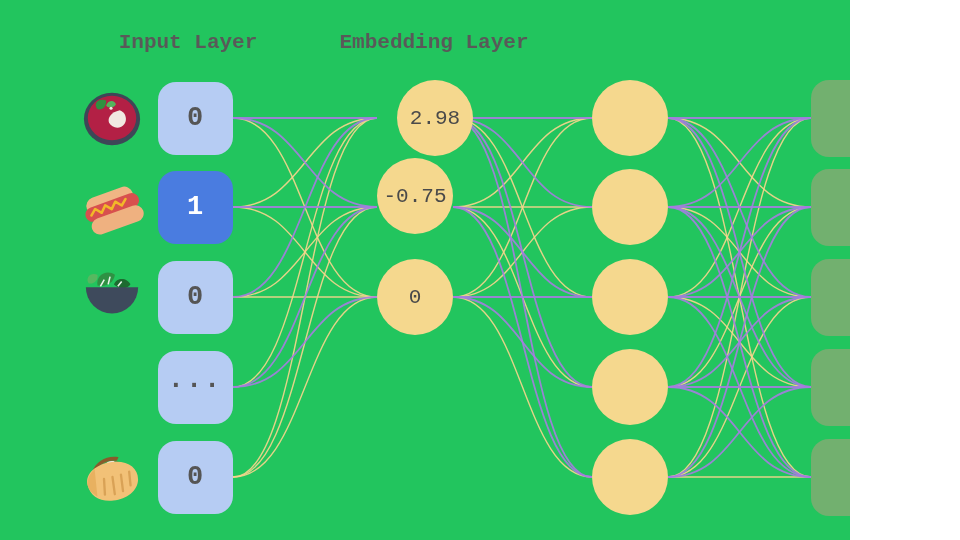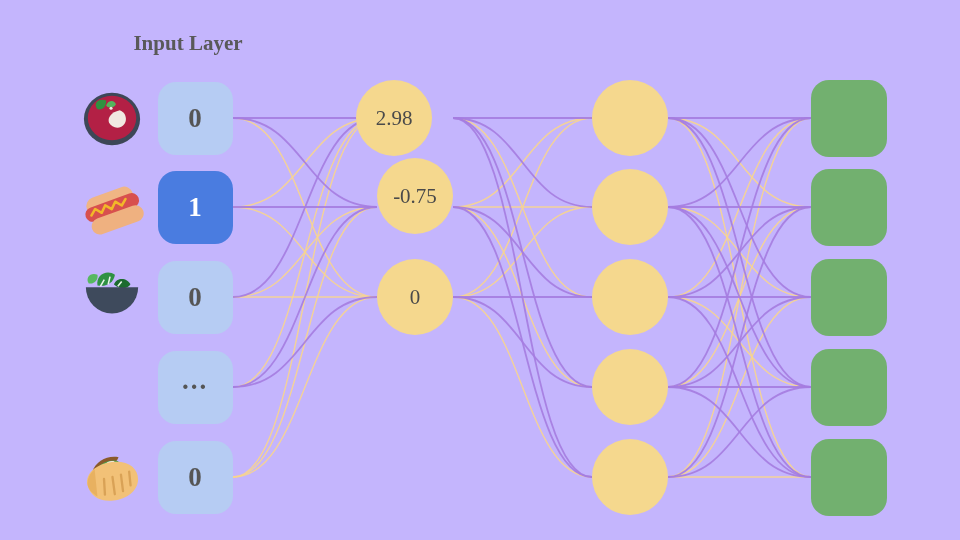--- a/index.html
+++ b/index.html
@@ -1,17 +1,17 @@
 <!DOCTYPE html>
 <html><head>
 <meta charset="utf-8">
 <style>
   html,body{margin:0;padding:0;background:#fff;}
-  #stage{position:relative;width:960px;height:540px;background:#c4b5fd;overflow:hidden;
-         font-family:Liberation Serif, serif;}
+  #stage{position:relative;width:850px;height:540px;background:#22c55e;overflow:hidden;
+         font-family:Liberation Mono, monospace;}
   #edges{position:absolute;left:0;top:0;width:960px;height:540px;}
   .layer-title{position:absolute;top:31px;transform:translateX(-50%);
                font-size:21px;font-weight:bold;color:#595959;white-space:nowrap;}
   .input-node{position:absolute;width:75px;height:73px;border-radius:18px;
               background:#b6ccf3;display:flex;align-items:center;justify-content:center;}
   .input-node.active{background:#4a7ce0;}
   .input-value{font-size:27px;font-weight:bold;color:#555555;}
   .input-node.active .input-value{color:#ffffff;}
   .input-value.dots{transform:translateY(-7px);letter-spacing:2px;}
   .circle-node{position:absolute;width:76px;height:76px;border-radius:50%;
@@ -76,20 +76,21 @@
       <path d="M668 297 L811 297" fill="none" stroke="#a57ce0" stroke-width="1.8" stroke-opacity="0.9"></path>
       <path d="M668 297 C739.5 297 739.5 477 811 477" fill="none" stroke="#a57ce0" stroke-width="1.8" stroke-opacity="0.9"></path>
       <path d="M668 387 C739.5 387 739.5 118 811 118" fill="none" stroke="#a57ce0" stroke-width="1.8" stroke-opacity="0.9"></path>
       <path d="M668 387 C739.5 387 739.5 297 811 297" fill="none" stroke="#a57ce0" stroke-width="1.8" stroke-opacity="0.9"></path>
       <path d="M668 387 L811 387" fill="none" stroke="#a57ce0" stroke-width="1.8" stroke-opacity="0.9"></path>
       <path d="M668 387 C739.5 387 739.5 477 811 477" fill="none" stroke="#a57ce0" stroke-width="1.8" stroke-opacity="0.9"></path>
       <path d="M668 477 C739.5 477 739.5 207 811 207" fill="none" stroke="#a57ce0" stroke-width="1.8" stroke-opacity="0.9"></path>
       <path d="M668 477 C739.5 477 739.5 387 811 387" fill="none" stroke="#a57ce0" stroke-width="1.8" stroke-opacity="0.9"></path>
     </svg>
   <div class="layer-title" style="left:188px">Input Layer</div>
+  <div class="layer-title" style="left:434px">Embedding Layer</div>
   <div id="nodes">
       <div class="food-icon" style="left: 78px; top: 87px;"><svg viewBox="0 0 64 64">
           <ellipse cx="32" cy="33" rx="29" ry="27" fill="#3d4757"></ellipse>
           <ellipse cx="32" cy="32" rx="25" ry="23" fill="#b32045"></ellipse>
           <path d="M40 24 C46 26 48 33 45 38 C41 44 32 43 29 37 C27 32 31 26 40 24 Z" fill="#f1e9e2"></path>
           <path d="M17 23 C12 17 18 11 26 14 C26 20 23 24 17 23 Z" fill="#2f9140"></path>
           <path d="M26 19 C28 13 35 13 36 18 C34 22 28 22 26 19 Z" fill="#54b55d"></path>
           <circle cx="31" cy="22" r="1.6" fill="#f1e9e2"></circle>
         </svg></div>
       <div class="input-node" style="left: 157.5px; top: 81.5px;">
@@ -125,21 +126,21 @@
             <path d="M20 20 C26 14 37 14 43 18 C39 23 27 25 20 20 Z" fill="#4c9e4c"></path>
             <path d="M28 18 C31 15 36 15 39 17 C36 20 31 20 28 18 Z" fill="#f1e9e2"></path>
             <path d="M6 34 C6 22 20 15 36 17 C52 19 61 29 58 41 C55 52 42 58 28 56 C14 54 6 46 6 34 Z" fill="#f2c177"></path>
             <path d="M6 34 C7 28 11 23 17 20 L13 48 C9 44 6 40 6 34 Z" fill="#e8b160"></path>
             <path d="M24 32 L21 48 M33 32 L31 50 M42 32 L40 49 M51 31 L49 45" stroke="#d9a256" stroke-width="2.4" stroke-linecap="round" fill="none"></path>
           </g>
         </svg></div>
       <div class="input-node" style="left: 157.5px; top: 440.5px;">
         <span class="input-value">0</span>
       </div>
-      <div class="circle-node" style="left: 356px; top: 80px;">
+      <div class="circle-node" style="left: 397px; top: 80px;">
         <span class="emb-value">2.98</span>
       </div>
       <div class="circle-node" style="left: 377px; top: 158px;">
         <span class="emb-value">-0.75</span>
       </div>
       <div class="circle-node" style="left: 377px; top: 259px;">
         <span class="emb-value">0</span>
       </div>
       <div class="circle-node" style="left: 592px; top: 80px;"></div>
       <div class="circle-node" style="left: 592px; top: 169px;"></div>

